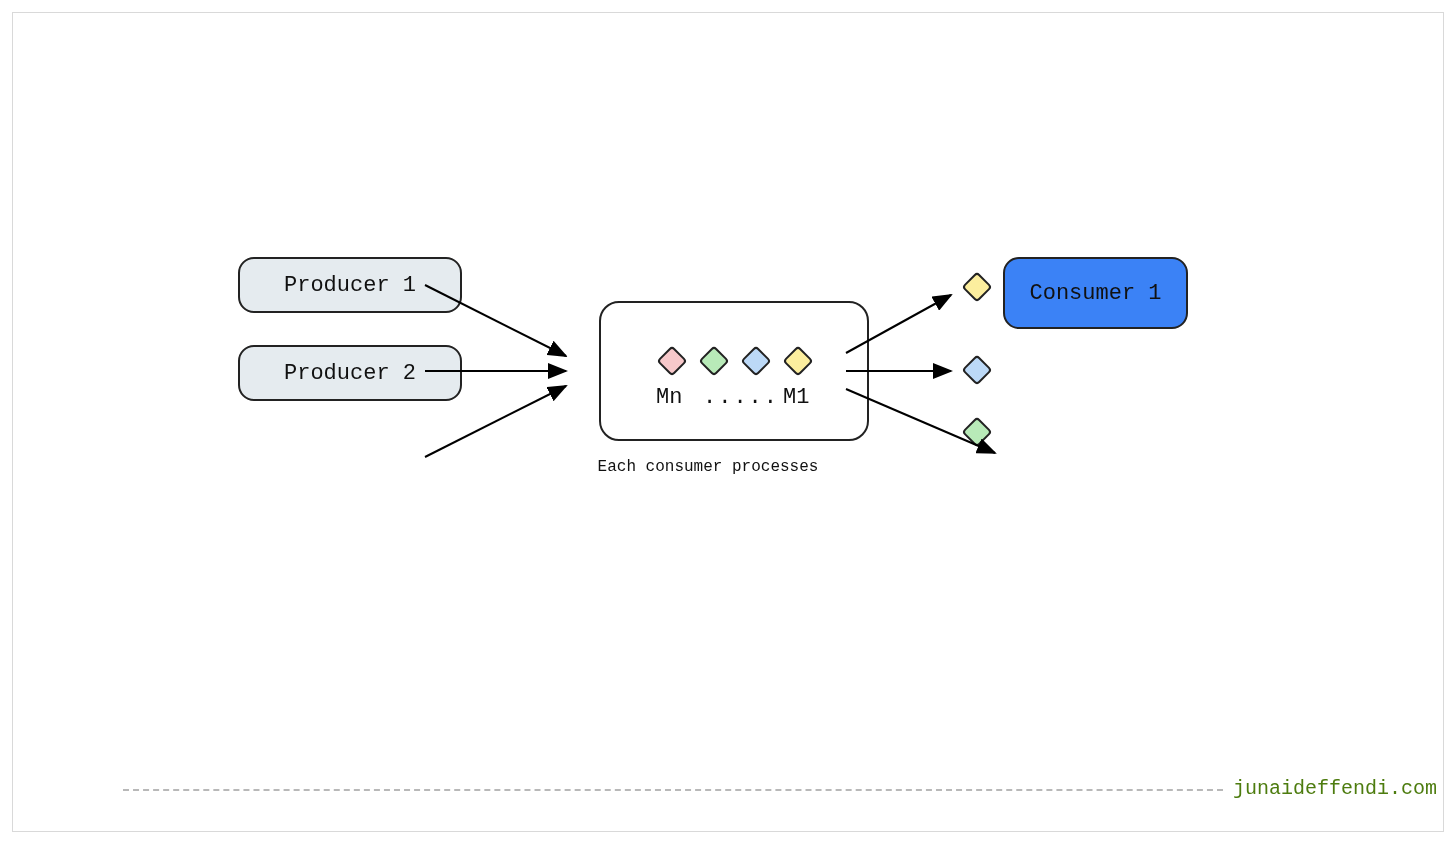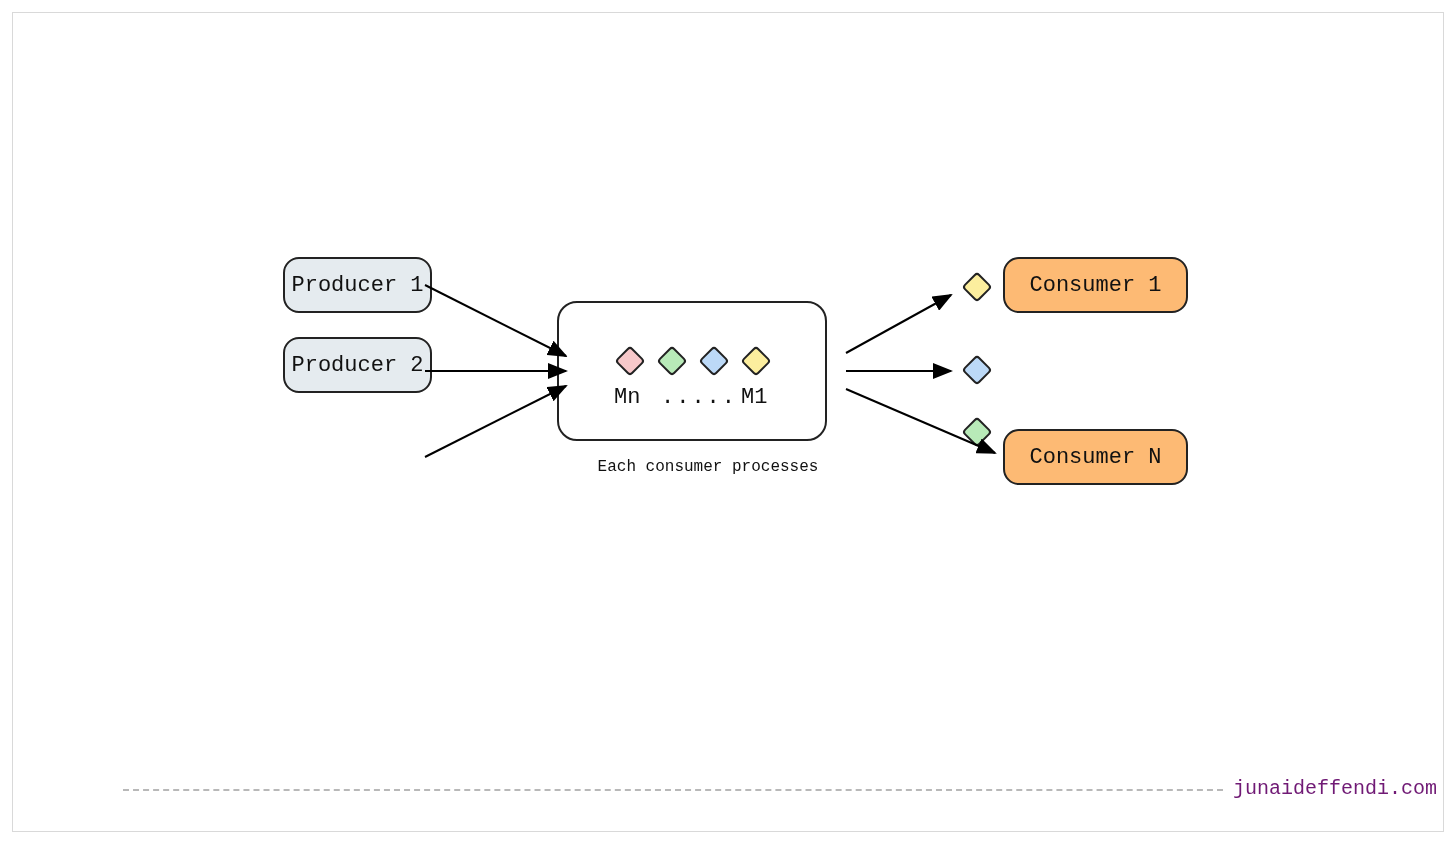--- a/index.html
+++ b/index.html
@@ -30,22 +30,22 @@
   .node-box {
     position: absolute;
     border: 2px solid #222;
     border-radius: 16px;
     display: flex;
     align-items: center;
     justify-content: center;
     font-size: 22px;
     box-sizing: border-box;
   }
-  .producer { background: #e5ebef; width: 149px; height: 56px; margin-left: 45px; }
-  .consumer { background: #fdba74; width: 185px; height: 56px; }
+  .producer { background: #e5ebef; width: 224px; height: 56px; }
+  .consumer { background: #3b82f6; width: 185px; height: 72px; }
   .queue-box {
     position: absolute;
     border: 2px solid #222;
     border-radius: 20px;
     background: #ffffff;
     box-sizing: border-box;
   }
   .diamond {
     position: absolute;
     width: 22px;
@@ -70,21 +70,21 @@
     text-align: center;
     line-height: 1.35;
   }
   .footer-line {
     position: absolute;
     border-top: 2px dashed #b8b8b8;
     height: 0;
   }
   .footer-text {
     position: absolute;
-    color: #701a75;
+    color: #4d7c0f;
     font-size: 20px;
     font-family: Liberation Mono, monospace;
   }
   svg.arrows {
     position: absolute;
     left: 0;
     top: 0;
     width: 1432px;
     height: 820px;
     pointer-events: none;
@@ -92,45 +92,42 @@
 </style>
 </head>
 <body>
 
 <div class="diagram-frame">
   <div class="canvas">
 
     <div class="node-box producer" style="left:225px; top:244px;">
       <span>Producer 1</span>
     </div>
-    <div class="node-box producer" style="left:225px; top:324px;align-items:center;">
+    <div class="node-box producer" style="left:225px; top:332px;align-items:center;">
       <span>Producer 2</span>
     </div>
 
-    <div class="queue-box" style="left:544px; top:288px; width:270px; height:140px;">
+    <div class="queue-box" style="left:586px; top:288px; width:270px; height:140px;">
 
       <div class="diamond d-pink" style="left:60px;  top:47px;"></div>
       <div class="diamond d-green" style="left:102px; top:47px;"></div>
       <div class="diamond d-blue" style="left:144px; top:47px;"></div>
       <div class="diamond d-yellow" style="left:186px; top:47px;"></div>
 
       <div class="queue-label" style="left:55px; top:82px;">Mn</div>
       <div class="queue-label" style="left:102px; top:82px; letter-spacing:2px;">.....</div>
       <div class="queue-label" style="left:182px; top:82px;">M1</div>
     </div>
 
     <div class="caption" style="left:540px; top:444px; width:310px;">
       <span>Each consumer processes</span><br>
     </div>
 
     <div class="node-box consumer" style="left:990px; top:244px;">
       <span>Consumer 1</span>
-    </div>
-    <div class="node-box consumer" style="left:990px; top:416px;">
-      <span>Consumer N</span>
     </div>
 
     <div class="diamond d-yellow" style="left:953px; top:263px;"></div>
     <div class="diamond d-blue" style="left:953px; top:346px;"></div>
     <div class="diamond d-green" style="left:953px; top:408px;"></div>
 
     <svg class="arrows">
       <defs>
         <marker id="arrowhead" markerWidth="10" markerHeight="8" refX="9" refY="4" orient="auto" markerUnits="strokeWidth">
           <path d="M0,0 L10,4 L0,8 Z" fill="#000"></path>

